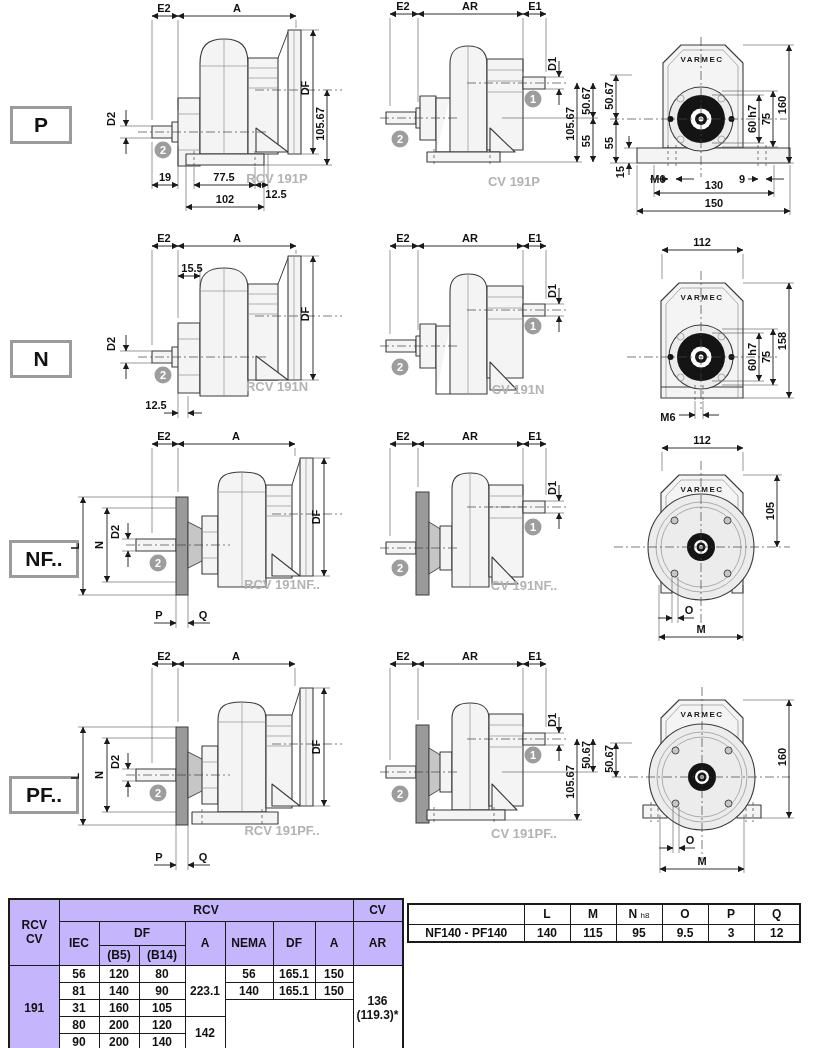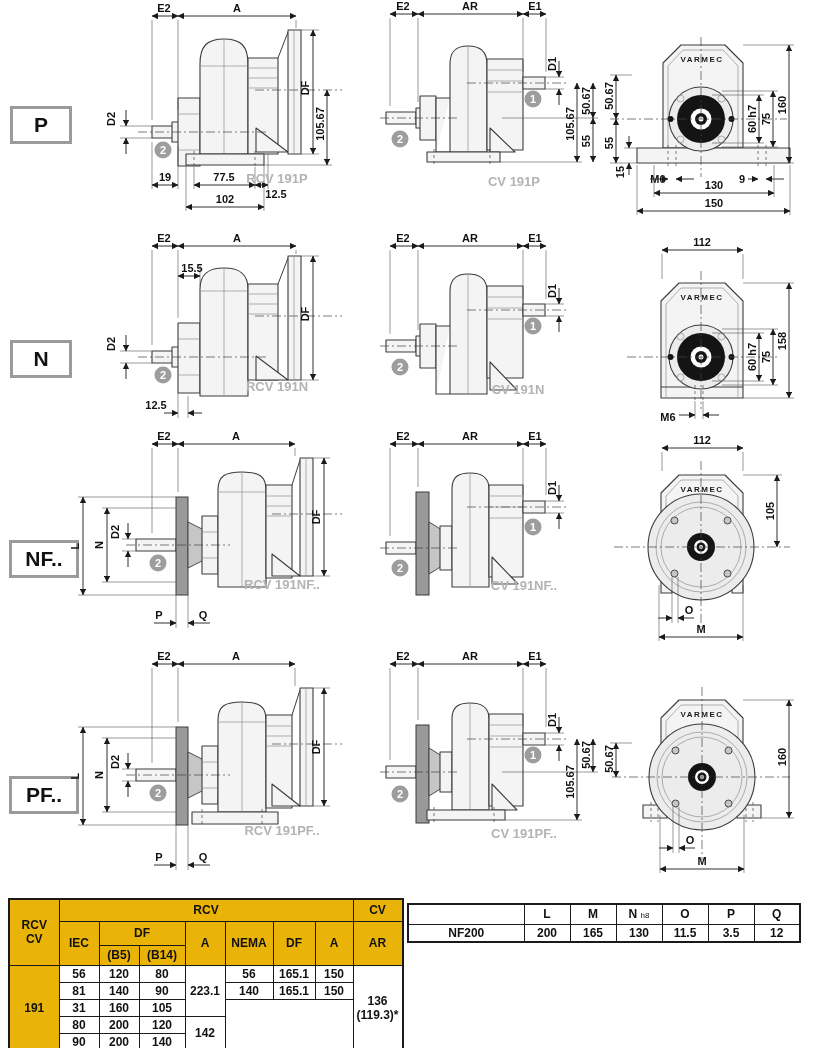--- a/index.html
+++ b/index.html
@@ -25,21 +25,21 @@
   .mkc{fill:#9d9d9d}
   .mkt{font:700 11px "Liberation Sans",sans-serif;fill:#fff;text-anchor:middle}
   .brand{font:700 8px "Liberation Sans",sans-serif;letter-spacing:1.5px;fill:#1a1a1a;text-anchor:middle}
   .ring1{fill:#ececec;stroke:#3c3c3c;stroke-width:1.1}
   .ringb{fill:#141414;stroke:none}
   .ringw{fill:#fff;stroke:none}
   
   .tbl{position:absolute;border-collapse:collapse;border:2px solid #1a1a1a;
        font:700 12px "Liberation Sans",sans-serif;color:#111}
   .tbl td{border:1px solid #1a1a1a;text-align:center;padding:1px 3px;background:#fff}
-  .tbl td.hd{background:#eab308}
+  .tbl td.hd{background:#c4b5fd}
   .sub{font-size:8px;font-weight:400}
   .arnote{font-weight:700}
 </style>
 </head>
 <body>
 
 <div class="page">
 
 <svg width="0" height="0">
   <defs>
@@ -817,24 +817,24 @@
         <tr style="height:20px">
     <td></td>
     <td>L</td>
     <td>M</td>
     <td><span>N</span> <span class="sub">h8</span></td>
     <td>O</td>
     <td>P</td>
     <td>Q</td>
   </tr>
   <tr style="height:16px">
-    <td>NF200</td>
-    <td>200</td>
-    <td>165</td>
-    <td>130</td>
-    <td>11.5</td>
-    <td>3.5</td>
+    <td>NF140 - PF140</td>
+    <td>140</td>
+    <td>115</td>
+    <td>95</td>
+    <td>9.5</td>
+    <td>3</td>
     <td>12</td>
   </tr>
 </tbody>
     </table>
 
 </div>
 
 </body></html>

